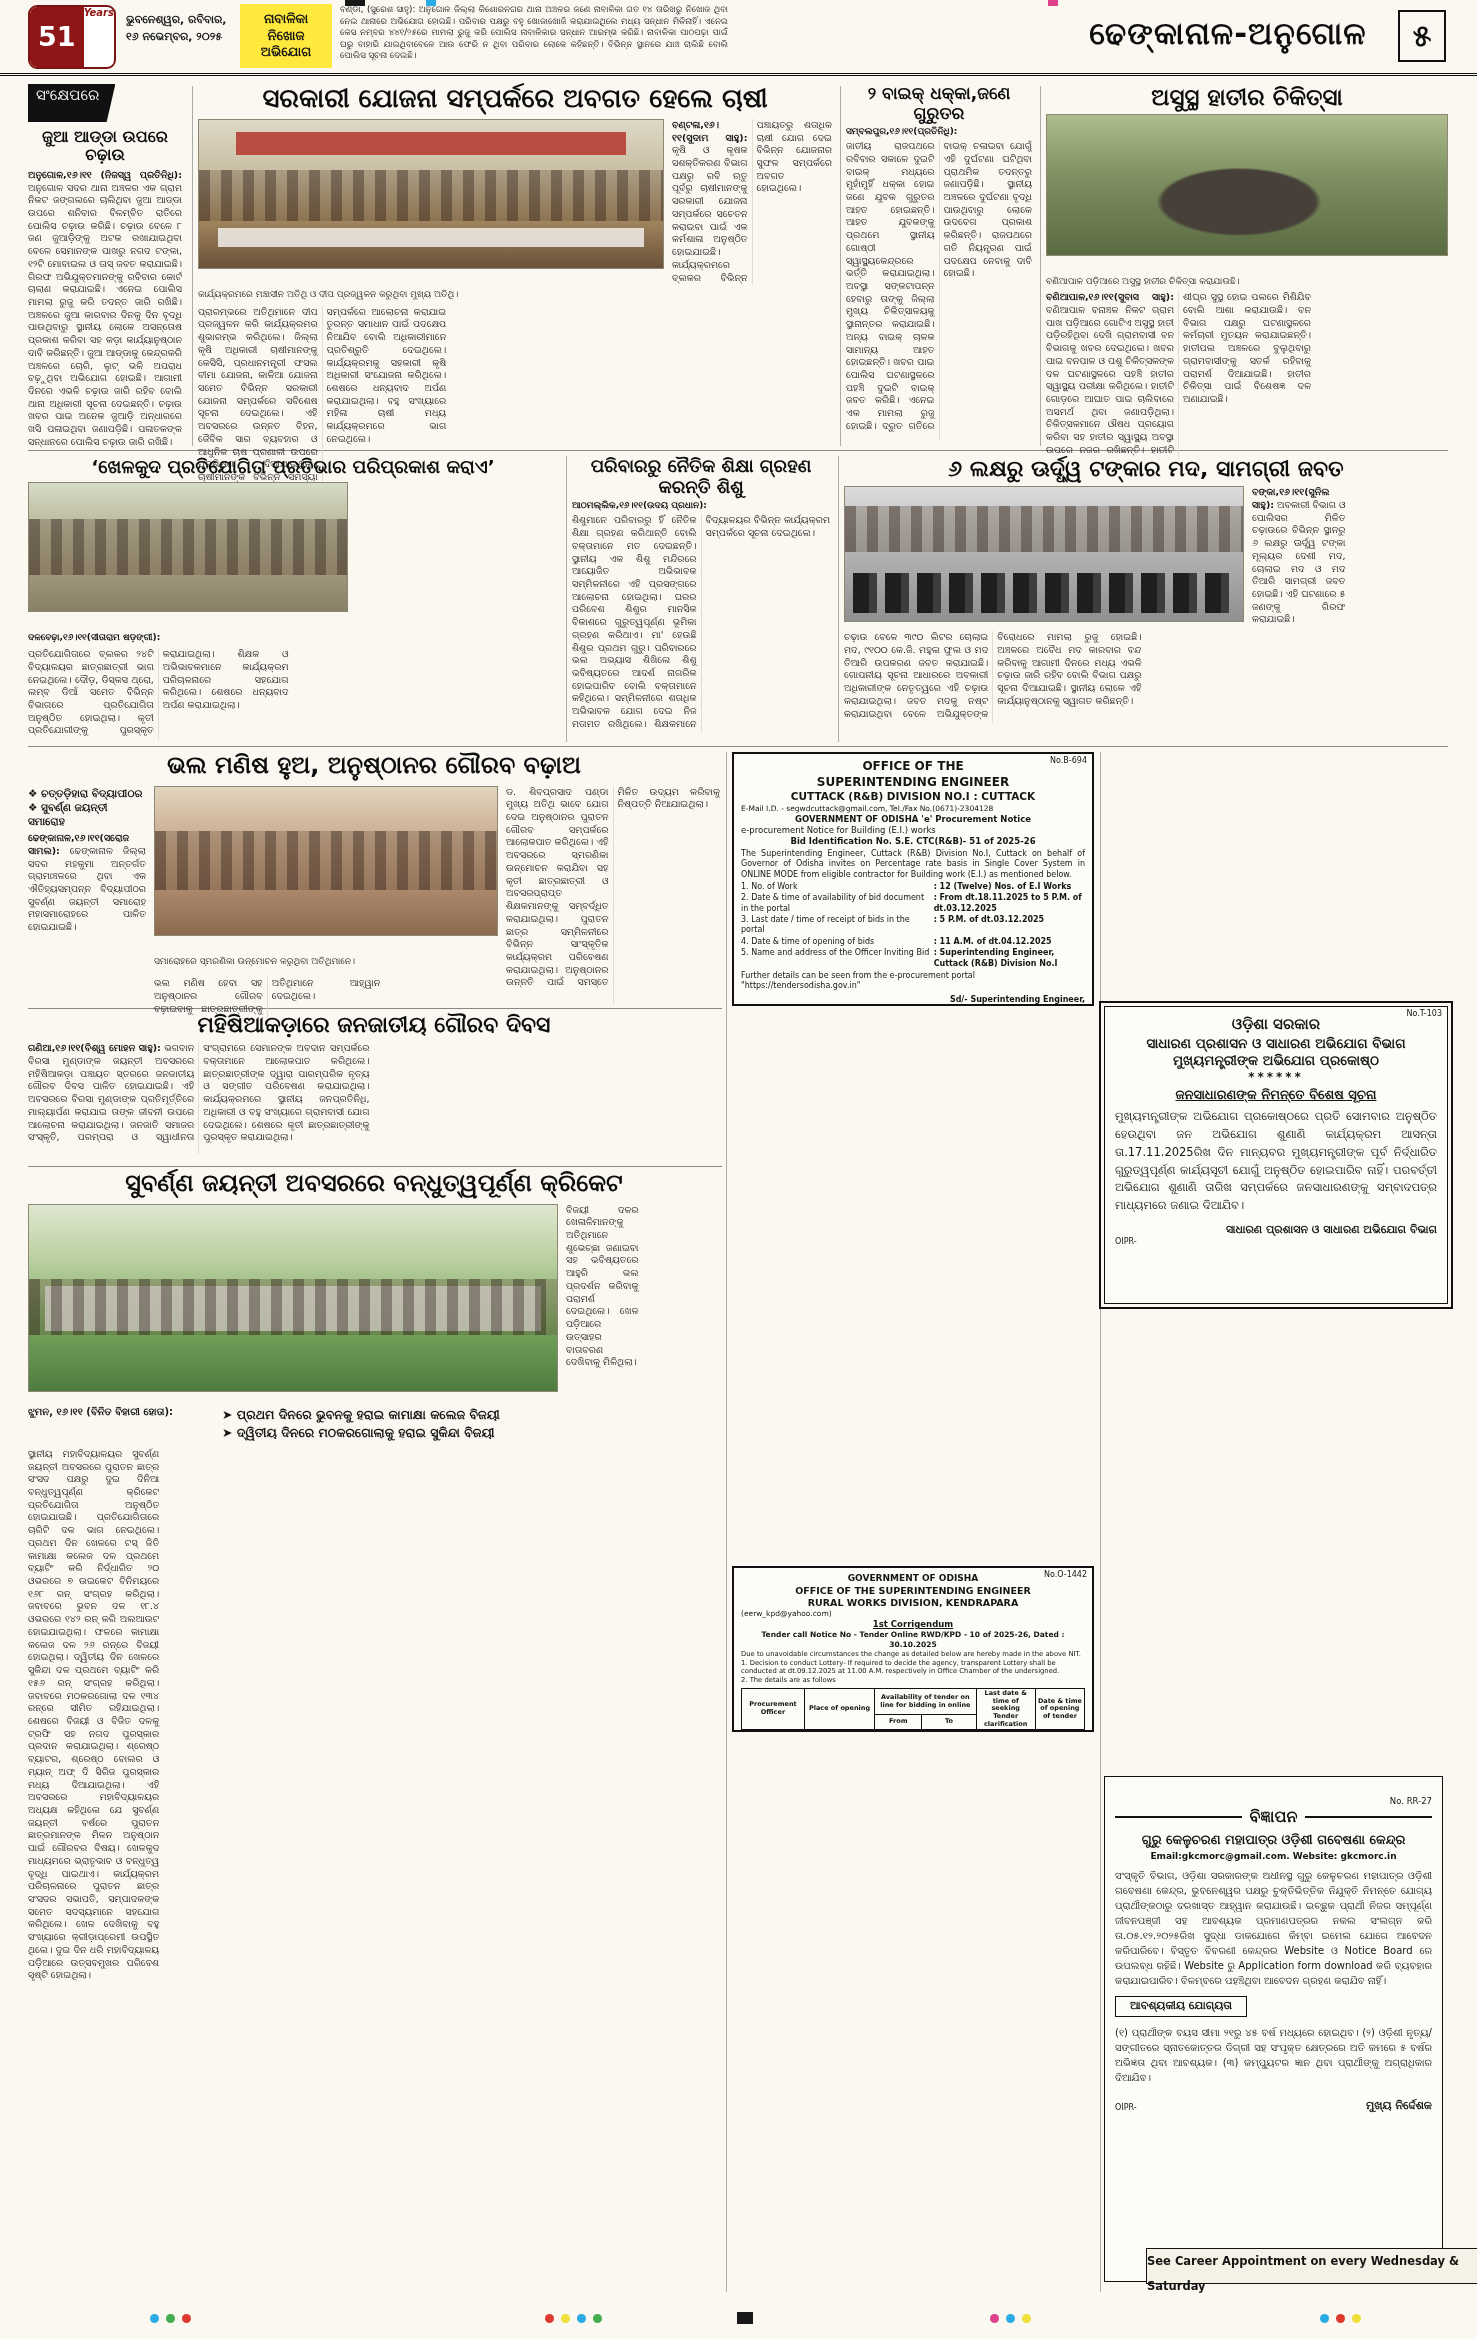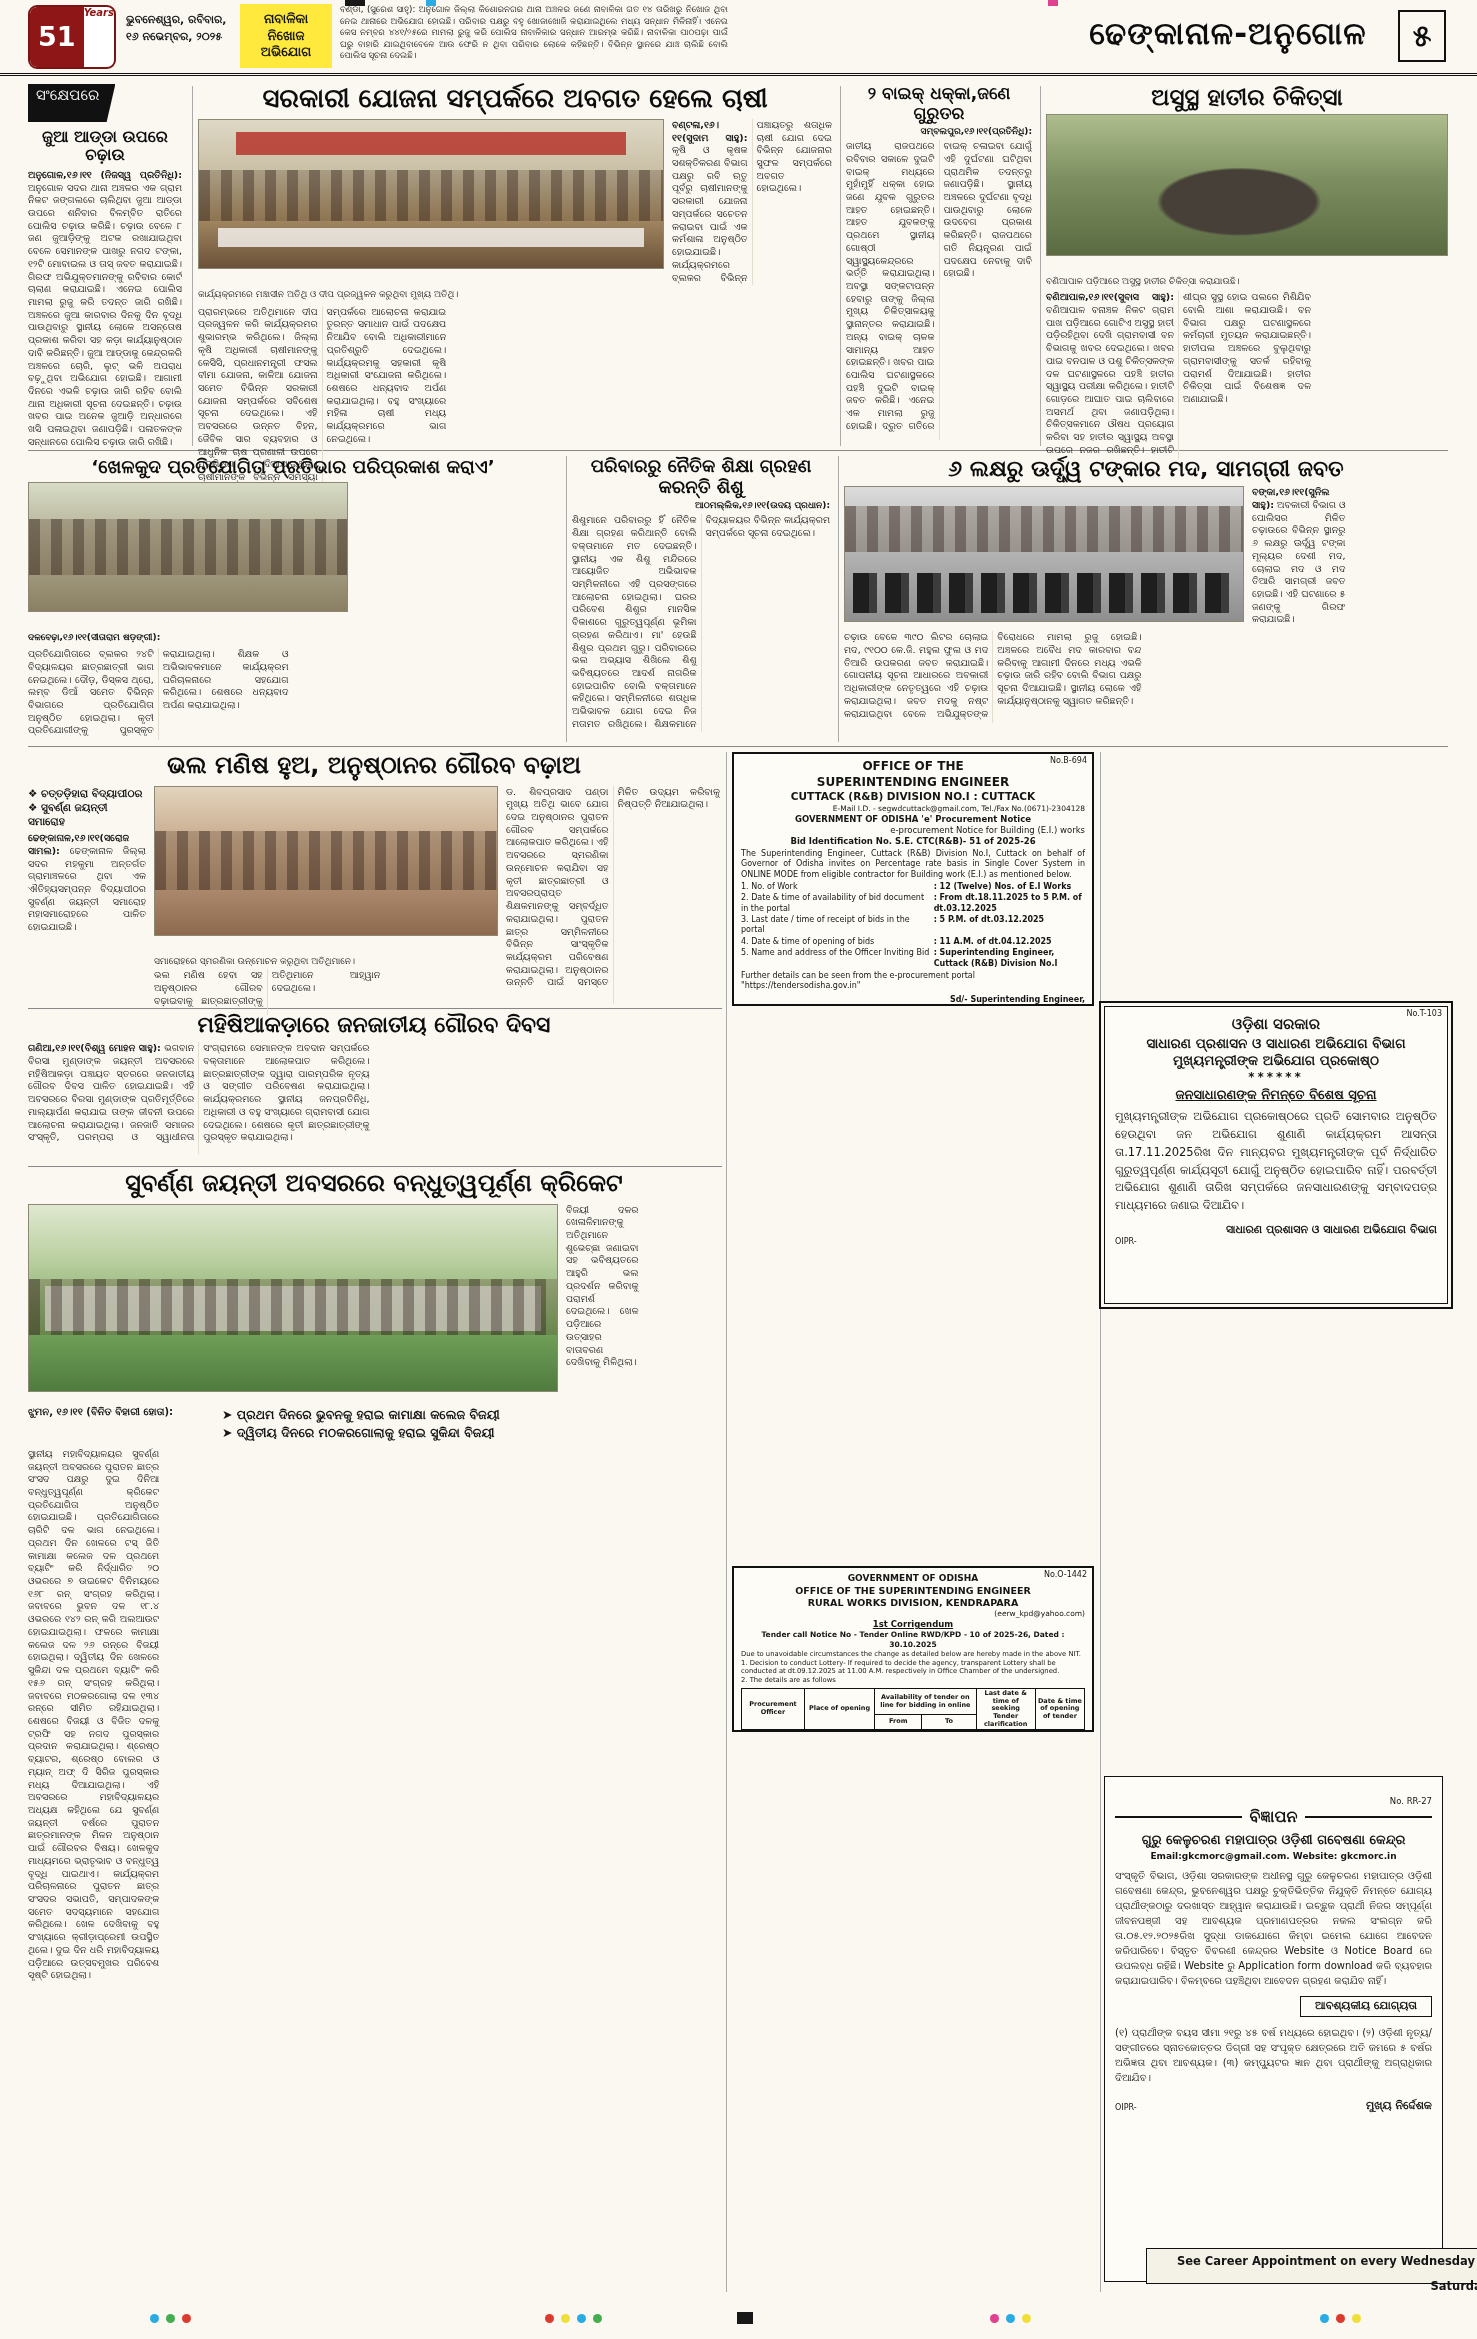--- a/index.html
+++ b/index.html
@@ -5,21 +5,21 @@
   *{margin:0;padding:0;box-sizing:border-box}
   html,body{background:#9a9a96}
   .page{position:relative;width:1477px;height:2339px;margin:0 auto;background:#faf8f1;
         font-family:"DejaVu Sans",sans-serif;color:#151515;overflow:hidden}
   .abs{position:absolute}
   .hl{font-weight:800;text-align:center;line-height:1.15;color:#0d0d0d}
   .bt{font-size:9.5px;line-height:1.34;text-align:justify;column-gap:9px;
       column-rule:1px solid #e2ddcf;column-fill:auto;overflow:hidden}
   .dl{font-weight:bold}
   .cap{font-size:9px;line-height:1.2;padding-top:20px;overflow:hidden;white-space:nowrap;text-overflow:ellipsis}
-  .ctr{text-align:right}
+  .ctr{text-align:left}
   .photo{position:relative;overflow:hidden;border:1px solid #8d8874}
   .ph-dais{background:linear-gradient(180deg,#ded8c6 0%,#c9bfa4 35%,#a58a63 65%,#6b5138 100%)}
   .ph-elephant{background:radial-gradient(ellipse at 48% 62%,#474039 0 26%,rgba(0,0,0,0) 28%),
                linear-gradient(180deg,#aebd8d 0%,#7d8f60 45%,#5a6b42 100%)}
   .ph-group{background:linear-gradient(180deg,#d7dcc6 0%,#b6b197 40%,#8a7f63 100%)}
   .ph-liquor{background:linear-gradient(180deg,#dcdcdc 0%,#b9b9b9 40%,#8f8f8f 100%)}
   .ph-stage{background:linear-gradient(180deg,#e2d4bd 0%,#c3a183 45%,#8d6a4e 100%)}
   .ph-cricket{background:linear-gradient(180deg,#dfe8d0 0%,#b9cf9f 30%,#6f9e58 70%,#4f7c3e 100%)}
   .ph-band{position:absolute;top:8%;left:8%;right:8%;height:16%;background:#b5352c;opacity:.85}
   .ph-crowd{position:absolute;top:34%;left:0;right:0;height:34%;
@@ -184,21 +184,21 @@
         <div class="bt" style="column-count:1;height:166px">
           <span class="dl">ଢେଙ୍କାନାଳ,୧୬।୧୧(ସରୋଜ ସାମଲ):</span>
           <span>ଢେଙ୍କାନାଳ ଜିଲ୍ଲା ସଦର ମହକୁମା ଅନ୍ତର୍ଗତ ଗ୍ରାମାଞ୍ଚଳରେ ଥିବା ଏକ ଐତିହ୍ୟସମ୍ପନ୍ନ ବିଦ୍ୟାପୀଠର ସୁବର୍ଣ୍ଣ ଜୟନ୍ତୀ ସମାରୋହ ମହାସମାରୋହରେ ପାଳିତ ହୋଇଯାଇଛି।</span>
         </div>
       </div>
       <figure style="width:344px">
         <div class="photo ph-stage" style="height:150px">
           <div class="ph-crowd" style="top:30%;height:40%"></div>
         </div>
         <figcaption class="cap">ସମାରୋହରେ ସ୍ମରଣିକା ଉନ୍ମୋଚନ କରୁଥିବା ଅତିଥିମାନେ।</figcaption>
-        <div class="bt" style="column-count:3;height:46px;margin-top:3px">ଭଲ ମଣିଷ ହେବା ସହ ଅନୁଷ୍ଠାନର ଗୌରବ ବଢ଼ାଇବାକୁ ଛାତ୍ରଛାତ୍ରୀଙ୍କୁ ଅତିଥିମାନେ ଆହ୍ୱାନ ଦେଇଥିଲେ।</div>
+        <div class="bt" style="column-count:3;height:46px;margin-top:11px">ଭଲ ମଣିଷ ହେବା ସହ ଅନୁଷ୍ଠାନର ଗୌରବ ବଢ଼ାଇବାକୁ ଛାତ୍ରଛାତ୍ରୀଙ୍କୁ ଅତିଥିମାନେ ଆହ୍ୱାନ ଦେଇଥିଲେ।</div>
       </figure>
       <div class="bt" style="flex:1;column-count:2;height:218px">ଡ. ଶିବପ୍ରସାଦ ପଣ୍ଡା ମୁଖ୍ୟ ଅତିଥି ଭାବେ ଯୋଗ ଦେଇ ଅନୁଷ୍ଠାନର ପୁରାତନ ଗୌରବ ସମ୍ପର୍କରେ ଆଲୋକପାତ କରିଥିଲେ। ଏହି ଅବସରରେ ସ୍ମରଣିକା ଉନ୍ମୋଚନ କରାଯିବା ସହ କୃତୀ ଛାତ୍ରଛାତ୍ରୀ ଓ ଅବସରପ୍ରାପ୍ତ ଶିକ୍ଷକମାନଙ୍କୁ ସମ୍ବର୍ଦ୍ଧିତ କରାଯାଇଥିଲା। ପୁରାତନ ଛାତ୍ର ସମ୍ମିଳନୀରେ ବିଭିନ୍ନ ସାଂସ୍କୃତିକ କାର୍ଯ୍ୟକ୍ରମ ପରିବେଷଣ କରାଯାଇଥିଲା। ଅନୁଷ୍ଠାନର ଉନ୍ନତି ପାଇଁ ସମସ୍ତେ ମିଳିତ ଉଦ୍ୟମ କରିବାକୁ ନିଷ୍ପତ୍ତି ନିଆଯାଇଥିଲା।</div>
     </div>
   </section>
 
   <section class="abs notice" style="left:732px;top:752px;width:362px;height:254px">
     <div class="nref">No.B-694</div>
     <div class="nh" style="font-size:12px">OFFICE OF THE</div>
     <div class="nh" style="font-size:12px">SUPERINTENDING ENGINEER</div>
     <div class="nh" style="font-size:10.5px">CUTTACK (R&amp;B) DIVISION NO.I : CUTTACK</div>

